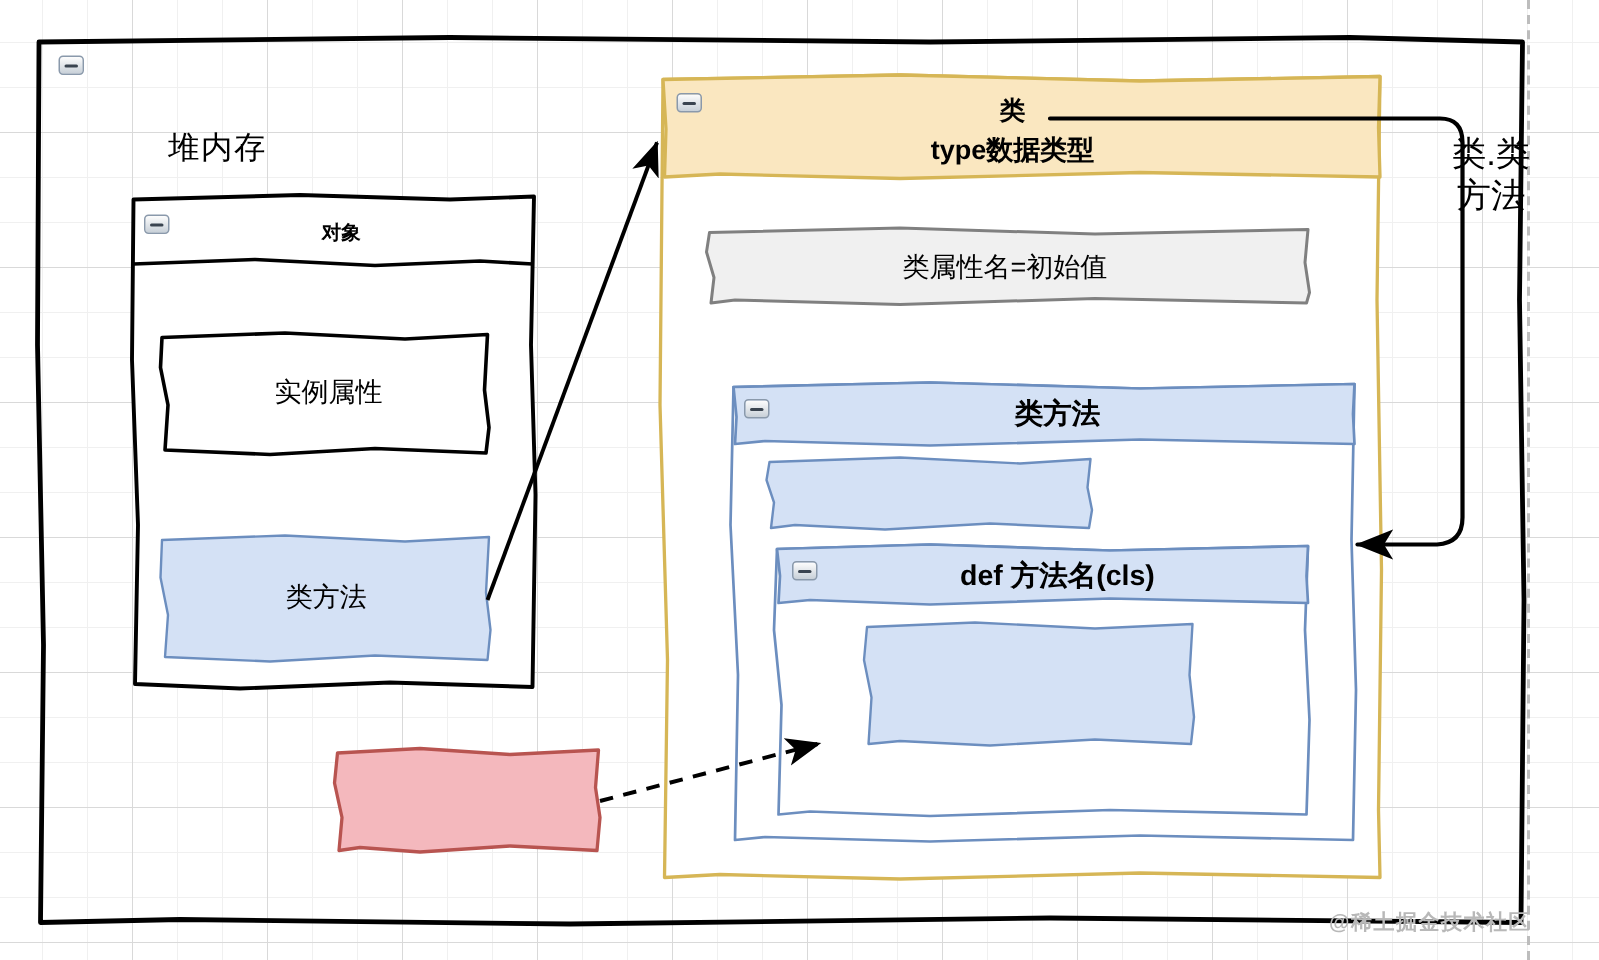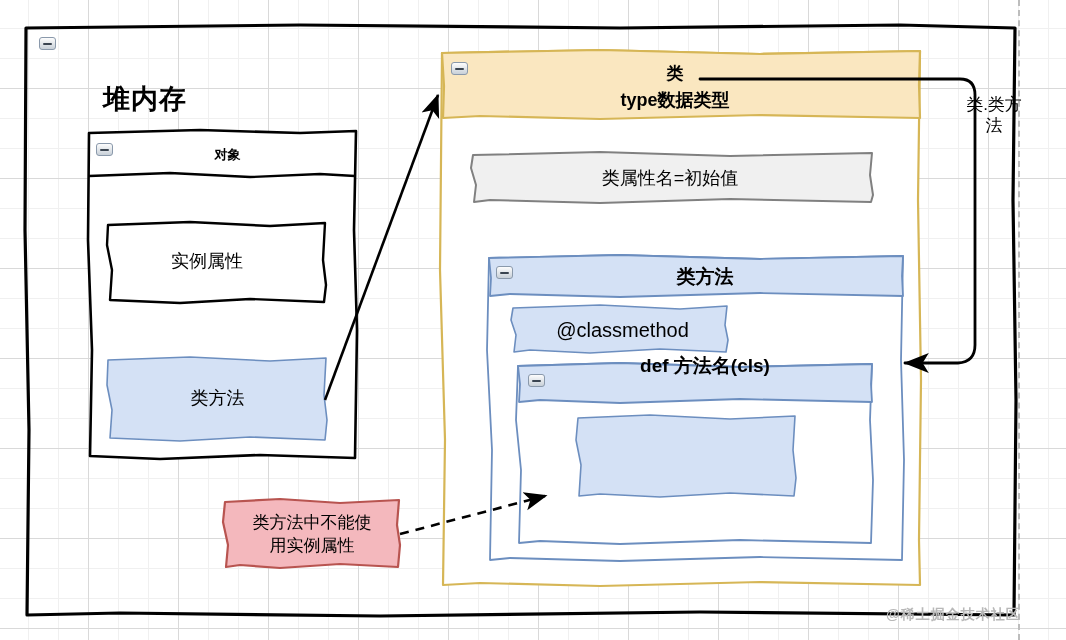--- a/index.html
+++ b/index.html
@@ -35,33 +35,33 @@
     position:absolute;width:17px;height:13px;
     border:1px solid #8a99ab;border-radius:3px;
     background:linear-gradient(#fdfdfd,#c8d0d8);
     box-sizing:border-box;
   }
   .collapse::after{
     content:"";position:absolute;left:3px;right:3px;top:5px;
     height:2px;background:#3a4450;border-radius:1px;
   }
 
-  .heap-title{font-size:27px;font-weight:bold;letter-spacing:1px;}
+  .heap-title{font-size:21px;font-weight:normal;letter-spacing:1px;}
   .t-obj{font-size:13px;font-weight:bold;}
   .t-inst{font-size:18px;}
   .t-cm-left{font-size:18px;}
   .t-class1{font-size:17px;font-weight:bold;}
   .t-class2{font-size:18px;font-weight:bold;}
   .t-attr{font-size:18px;}
   .t-cmhdr{font-size:19px;font-weight:bold;}
   .t-deco{font-size:20px;}
   .t-def{font-size:19px;font-weight:bold;}
   .t-code{font-size:18px;}
   .t-note{font-size:17px;line-height:1.35;}
-  .t-calllabel{font-size:17px;padding-left:32px;}
+  .t-calllabel{font-size:23px;padding-left:32px;}
 
   .watermark{
     position:absolute;font-size:14px;color:#b8b8b8;
     letter-spacing:1px;user-select:none;
   }
   .pagebreak{
     position:absolute;top:0;bottom:0;width:0;
     border-left:2px dashed #bdbdbd;
   }
 </style>
@@ -92,21 +92,21 @@
 
       <path d="M108,225 L190,222 L270,226 L325,223 L323,260 L326,285 L324,302
                L250,299 L180,303 L110,300 L112,270 L107,245 L108,225 Z" fill="#ffffff" stroke="#000000" stroke-width="2.4" stroke-linejoin="round"></path>
 
       <path d="M108,360 L190,357 L270,361 L326,358 L324,395 L327,420 L325,440
                L250,437 L180,441 L110,438 L112,410 L107,385 L108,360 Z" fill="#d4e1f5" stroke="#6c8ebf" stroke-width="1.6" stroke-linejoin="round"></path>
     </svg>
   </div>
   <div class="collapse" style="left:96px;top:143px;"></div>
   <div class="lbl t-obj" style="left:110px;top:140px;width:235px;height:30px;">对象</div>
-  <div class="lbl t-inst" style="left:110px;top:248px;width:194px;height:28px;">实例属性</div>
+  <div class="lbl t-inst" style="left:122px;top:248px;width:194px;height:28px;">实例属性</div>
   <div class="lbl t-cm-left" style="left:110px;top:385px;width:215px;height:28px;">类方法</div>
 
   <div class="sketch" style="left:0;top:0;width:1000px;height:640px;pointer-events:none;">
     <svg width="1000" height="640">
 
       <path d="M442,53 L600,50 L760,54 L920,51 L918,200 L921,380 L919,540 L920,585
                L760,582 L600,586 L480,583 L443,585 L445,440 L440,270 L442,53 Z" fill="#ffffff" stroke="#d6b656" stroke-width="2.2" stroke-linejoin="round"></path>
 
       <path d="M442,53 L600,50 L760,54 L920,51 L919,85 L920,118
                L760,115 L600,119 L480,116 L443,118 L444,86 L442,53 Z" fill="#fae7c0" stroke="#d6b656" stroke-width="2.2" stroke-linejoin="round"></path>
@@ -136,24 +136,23 @@
 
   <div class="collapse" style="left:451px;top:62px;"></div>
   <div class="lbl t-class1" style="left:560px;top:62px;width:230px;height:24px;">类</div>
   <div class="lbl t-attr" style="left:490px;top:165px;width:360px;height:28px;">类属性名=初始值</div>
 
   <div class="lbl t-class2" style="left:530px;top:88px;width:290px;height:26px;">type数据类型</div>
 
   <div class="collapse" style="left:496px;top:266px;"></div>
   <div class="lbl t-cmhdr" style="left:520px;top:263px;width:370px;height:28px;">类方法</div>
 
-  <div class="lbl t-deco" style="left:520px;top:315px;width:205px;height:30px;">@classmethod</div>
 
   <div class="collapse" style="left:528px;top:374px;"></div>
-  <div class="lbl t-def" style="left:555px;top:352px;width:300px;height:28px;">def 方法名(cls)</div>
+  <div class="lbl t-def" style="left:555px;top:371px;width:300px;height:28px;">def 方法名(cls)</div>
 
 
   <div class="sketch" style="left:0;top:0;width:1066px;height:640px;pointer-events:none;">
     <svg width="1066" height="640">
       <defs>
         <marker id="arrowSolid" markerWidth="11" markerHeight="11" refX="8.5" refY="4" orient="auto" markerUnits="strokeWidth">
           <path d="M0,0.4 L9,4 L0,7.6 L2.2,4 Z" fill="#000000"></path>
         </marker>
         <marker id="arrowSolid2" markerWidth="11" markerHeight="11" refX="8.5" refY="4" orient="auto" markerUnits="strokeWidth">
           <path d="M0,0.4 L9,4 L0,7.6 L2.2,4 Z" fill="#000000"></path>
@@ -172,18 +171,16 @@
   </div>
 
   <div class="lbl t-calllabel" style="left:928px;top:103px;width:100px;height:26px;justify-content:flex-start;">类.类方法</div>
 
   <div class="sketch" style="left:0;top:0;width:420px;height:600px;pointer-events:none;">
     <svg width="420" height="600">
       <path d="M225,502 L280,499 L340,503 L399,500 L397,525 L400,545 L398,567
                L340,564 L280,568 L240,565 L226,567 L228,545 L223,522 L225,502 Z" fill="#f4b8bd" stroke="#b85450" stroke-width="2.2" stroke-linejoin="round"></path>
     </svg>
   </div>
-  <div class="lbl t-note" style="left:228px;top:505px;width:168px;height:60px;">类方法中不能使
-用实例属性</div>
 
   <div class="watermark" style="left:886px;top:606px;font-weight:bold;">@稀土掘金技术社区</div>
 
 </div>
 
 </body></html>

